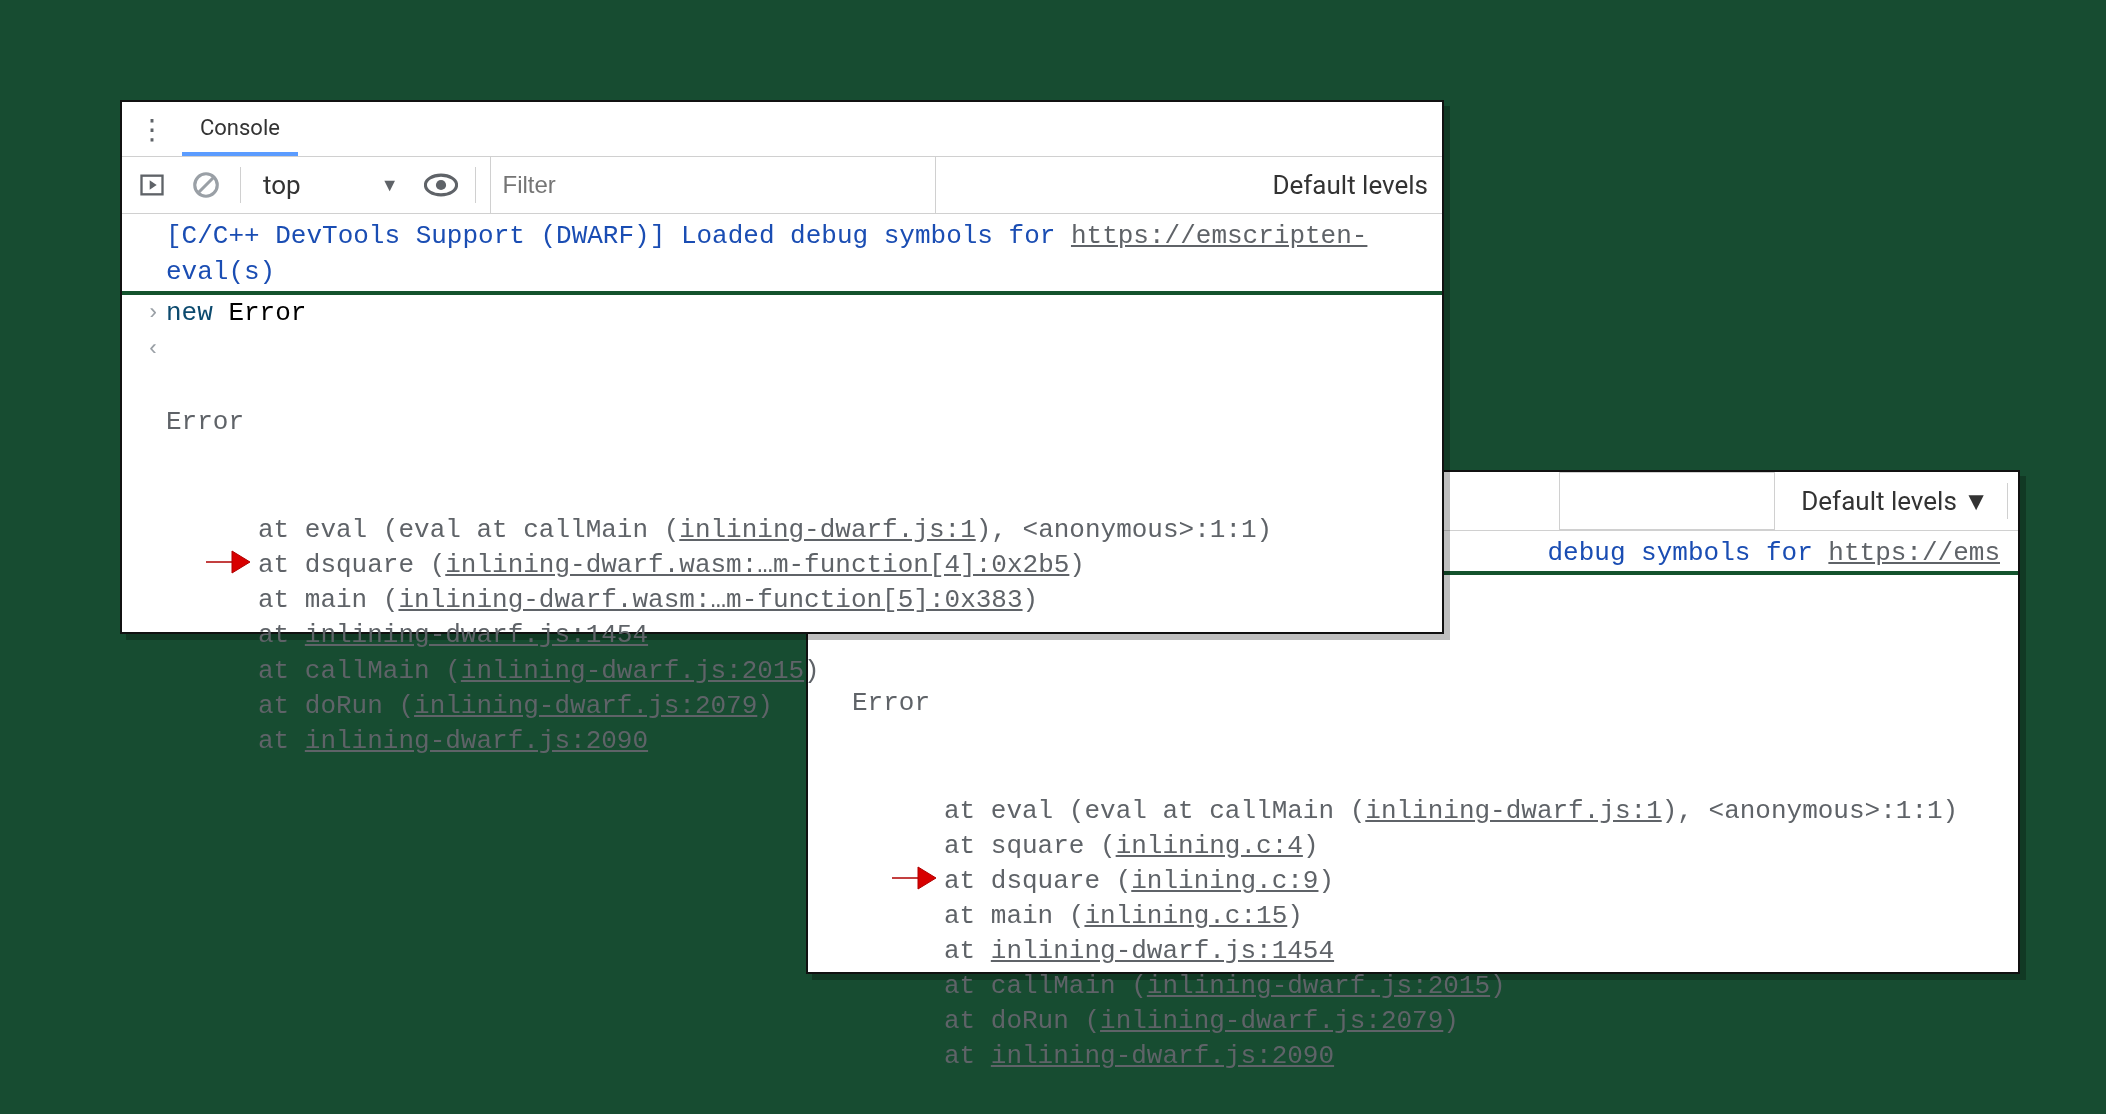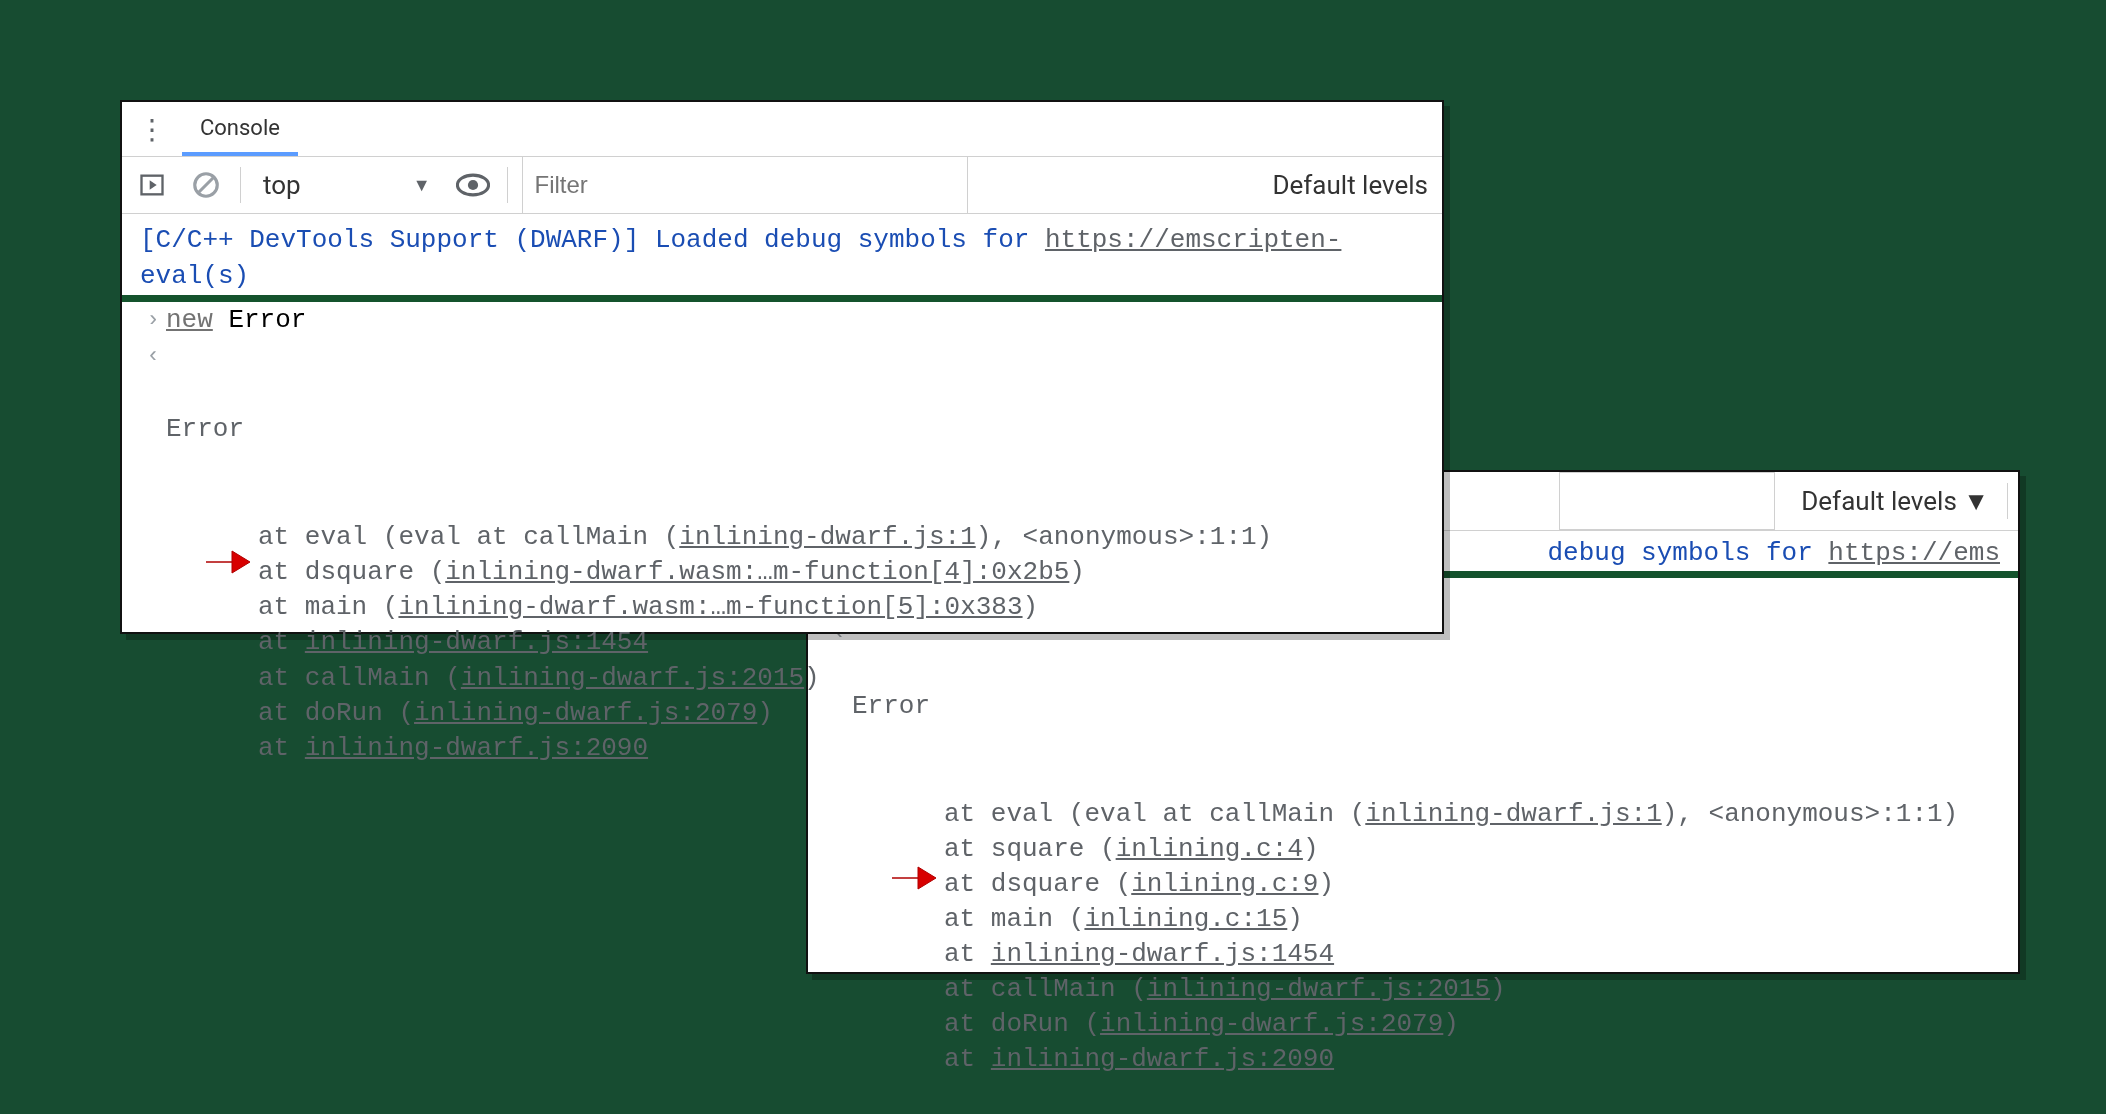--- a/index.html
+++ b/index.html
@@ -56,21 +56,21 @@
   }
   .tb-btn {
     width: 40px; height: 40px;
     display:flex; align-items:center; justify-content:center;
     color:#5f6368;
   }
   .divider {
     width: 1px; height: 36px; background: #d0d0d0;
   }
   .scope-select {
-    display:flex; align-items:center; gap: 112px;
+    display:flex; align-items:center; gap: 80px;
     color:#333; font-size: 26px; padding: 0 8px;
   }
   .tri { color:#5f6368; font-size: 18px; }
   .filter-input {
     width: 420px; height: 40px;
     border: 1px solid #d0d0d0;
     font-size: 24px;
     padding: 8px 12px;
     color:#c2410c;
     background:#fff;
@@ -85,34 +85,34 @@
 
   
   .cbody { padding: 4px 0 0 0; }
   .row {
     display:flex;
     font-size: 26px;
     line-height: 1.4;
     padding: 0 18px;
     align-items: flex-start;
   }
-  .row.sep { border-bottom: 7px solid #14532d; flex-direction: column; }
+  .row.sep { border-bottom: 4px solid #14532d; }
   .gutter {
     width: 26px;
     color:#9aa0a6;
     font-size: 22px;
     padding-top: 4px;
     text-align: center;
     flex-shrink: 0;
     user-select: none;
   }
   .msg { white-space: pre-wrap; }
   .blue { color:#1a4db3; }
   .link { color:#5f6368; text-decoration: underline; cursor: pointer; }
-  .kw-new { color:#737373;text-decoration:underline; }
+  .kw-new { color:#0c4a6e; }
   .dim { color:#5f6368; }
   .stack { padding-left: 92px; }
   .stack-line { line-height: 1.35; }
 
   .arrow {
     position: absolute;
     width: 48px; height: 34px;
     color: #d80000;
     z-index: 5;
   }

